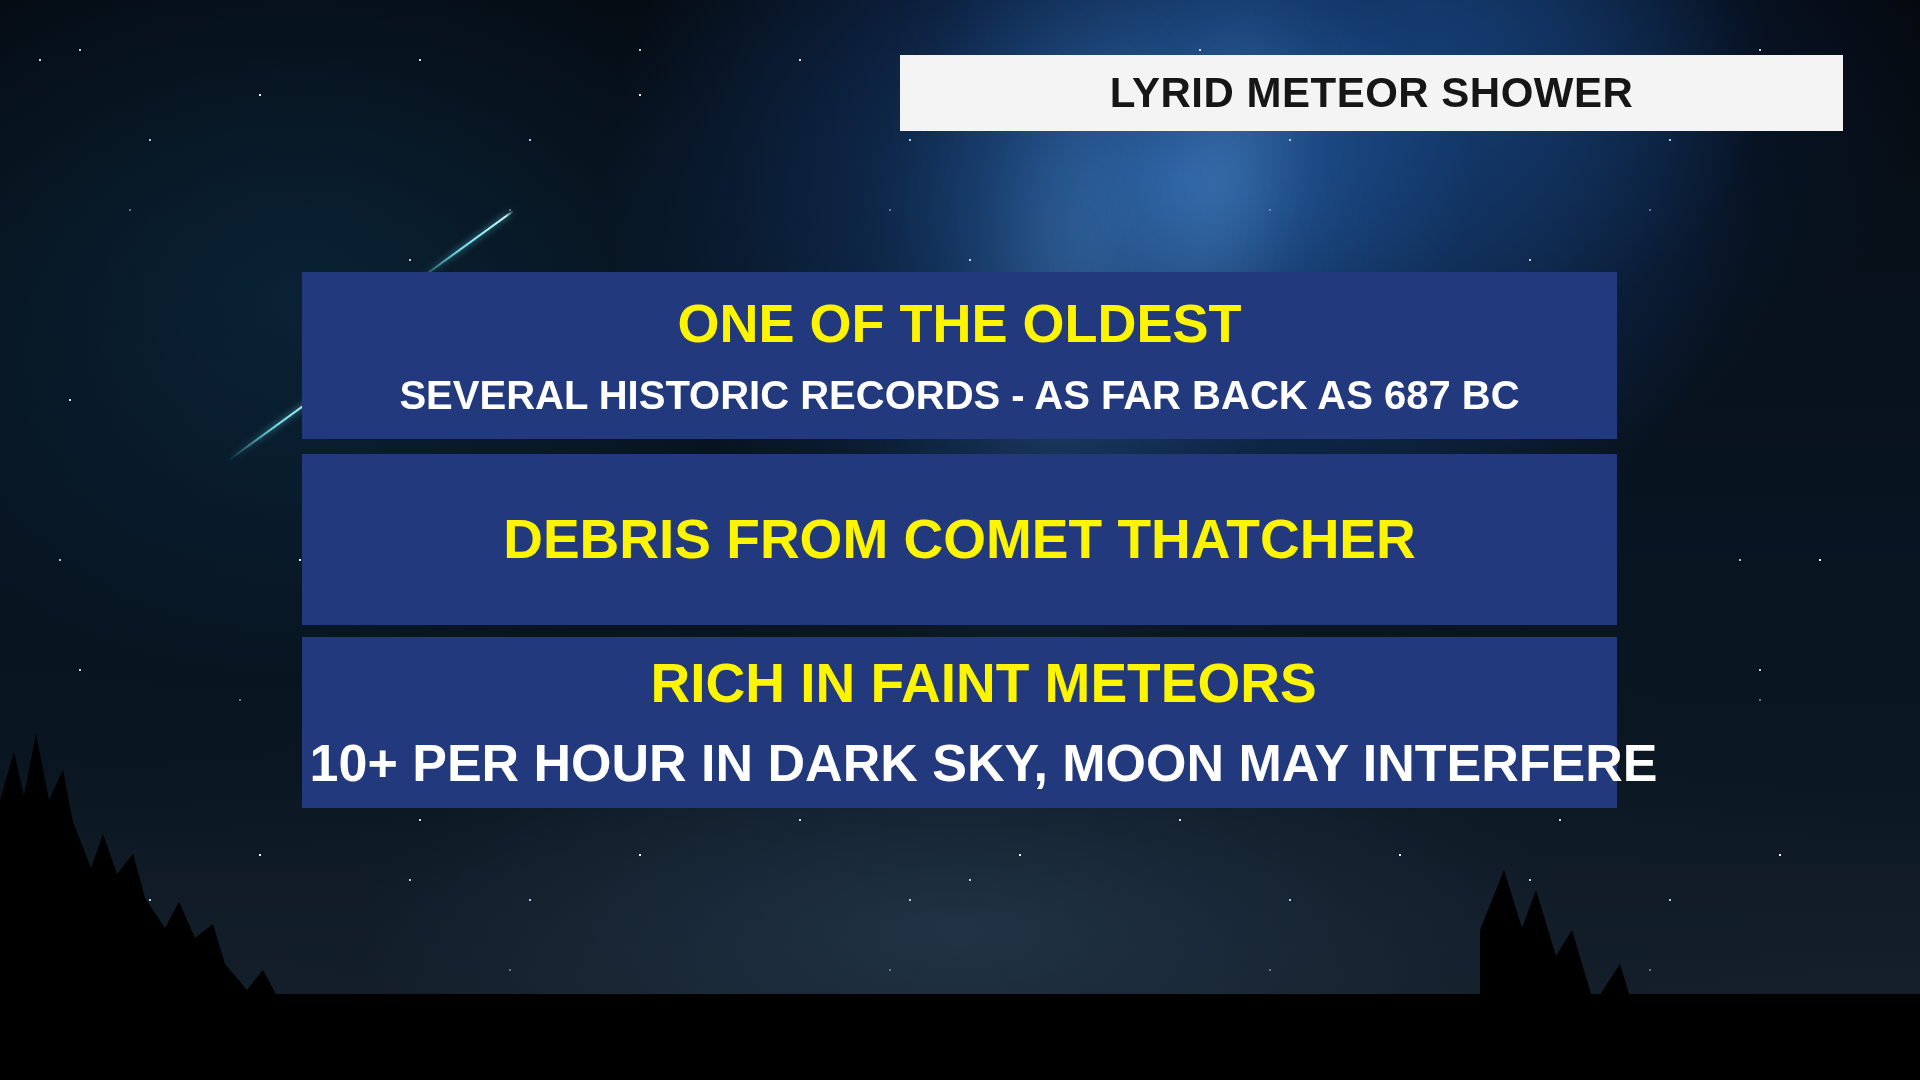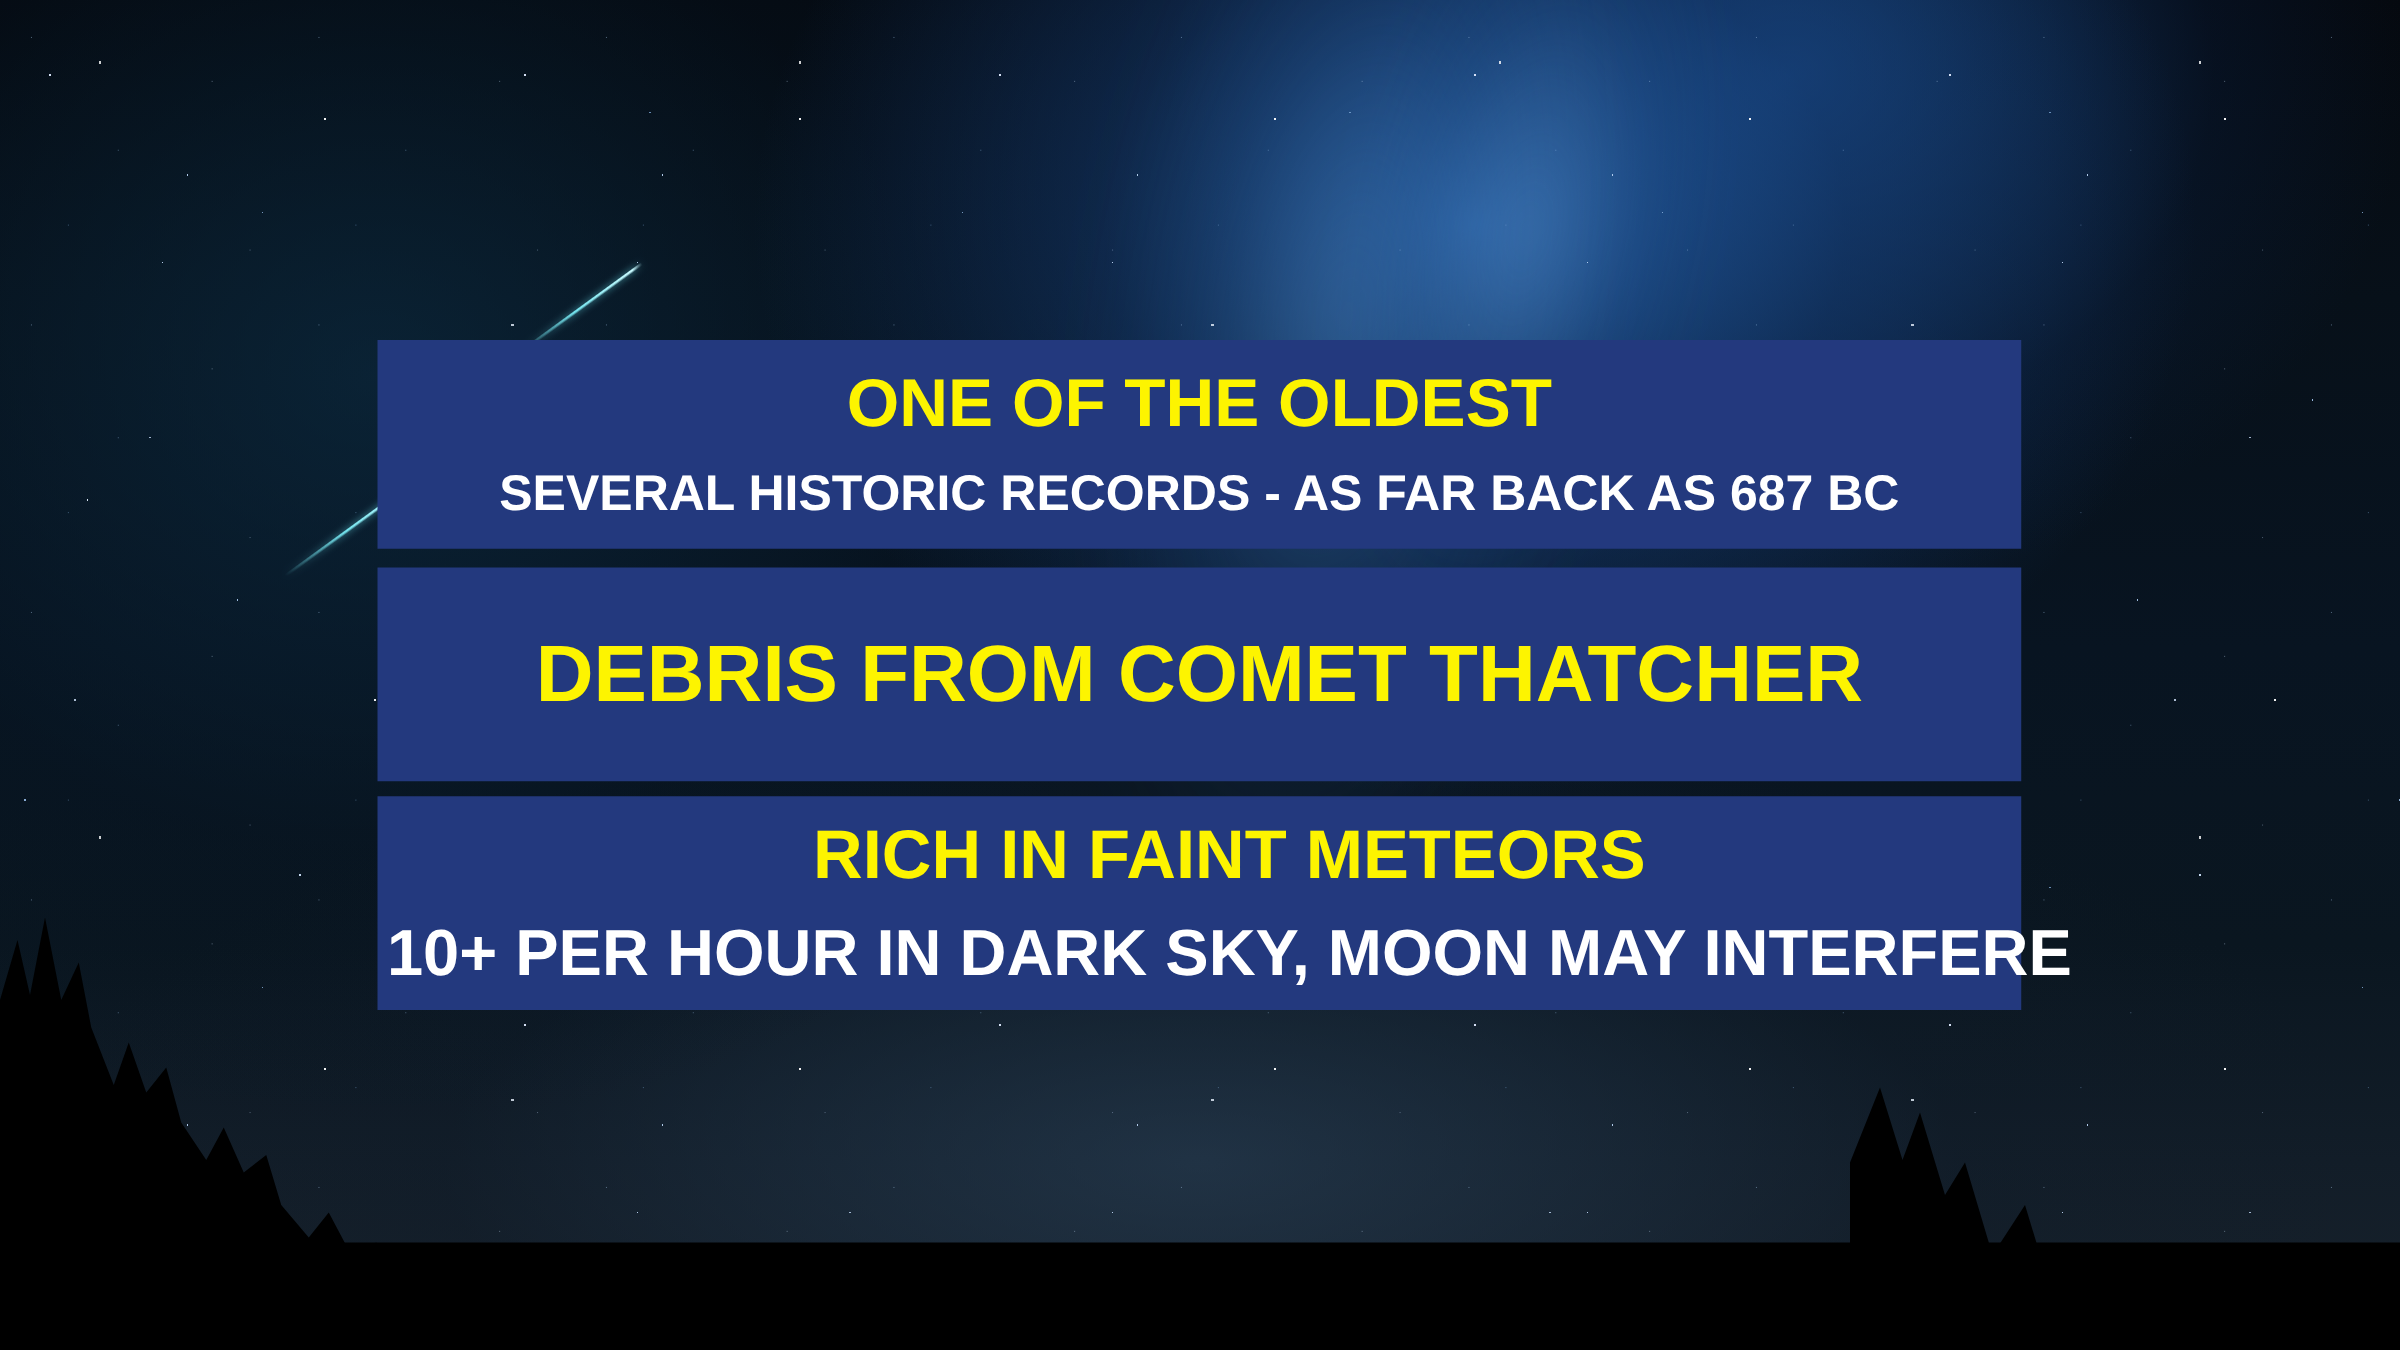--- a/index.html
+++ b/index.html
@@ -184,21 +184,21 @@
     font-size: 40px;
     line-height: 1.04;
     letter-spacing: 0px;
     white-space: nowrap;
     text-align: left;
     margin-top: 24px;
     font-family: "Liberation Sans", sans-serif;
   }
   #card-1 .card-heading { font-size: 54px; }
   #card-1 .card-sub { font-size: 40px; }
-  #card-2 .card-heading { font-size: 64px; }
+  #card-2 .card-heading { font-size: 55px; }
   #card-2 .card-sub { font-size: 40px; }
   #card-3 .card-heading { font-size: 55px; }
   #card-3 .card-sub { font-size: 52px; }
 </style>
 </head>
 <body>
 
 <div id="stage">
 
   <div class="sky"></div>
@@ -238,20 +238,23 @@
     <path fill="#000000" d="
       M0,420 L0,250
       l30,-40 24,52 28,-26 26,62 30,-18 28,58
       l34,-10 30,50 36,-6 32,46
       l38,-4 34,42 40,-2 36,40
       l42,0 38,36 44,2 40,34
       L760,420 Z" opacity="0.98"></path>
   </svg>
   <div class="ground"></div>
 
+  <div class="title-banner">
+    <span class="title-text">LYRID METEOR SHOWER</span>
+  </div>
 
   <div class="card" id="card-1">
     <div class="card-heading">ONE OF THE OLDEST</div>
     <div class="card-sub">SEVERAL HISTORIC RECORDS - AS FAR BACK AS 687 BC</div>
   </div>
 
   <div class="card" id="card-2">
     <div class="card-heading">DEBRIS FROM COMET THATCHER</div>
   </div>
 

